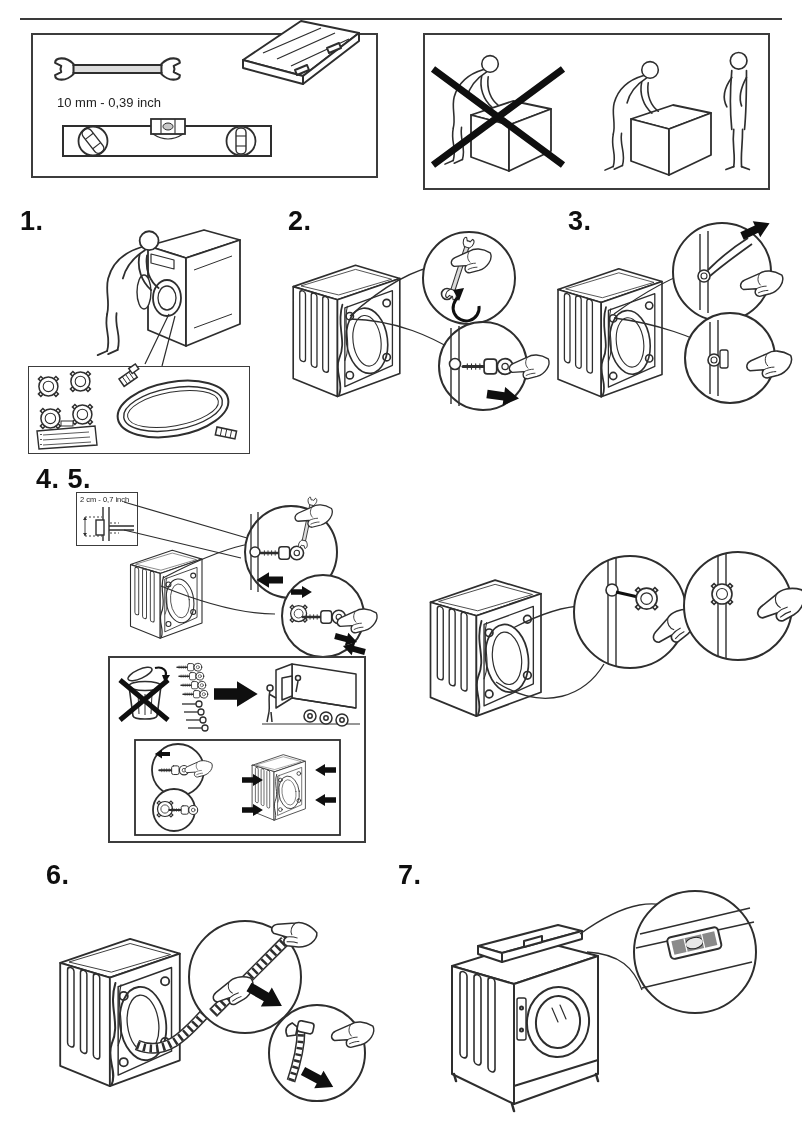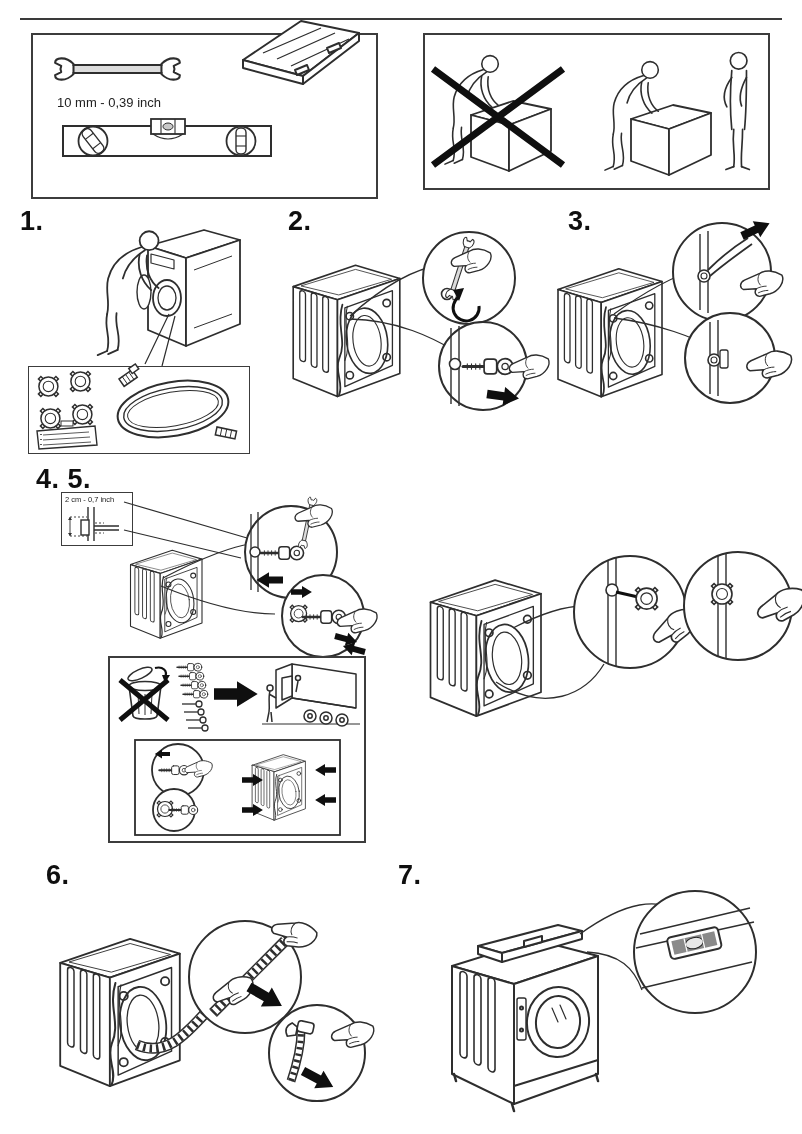--- a/index.html
+++ b/index.html
@@ -116,21 +116,21 @@
     <path d="M11,20 C9,42 9,60 11,80 M26,20 C26,42 26,60 24,80"></path>
     <path d="M13,80 C11,98 15,104 13,118 M22,80 C22,98 20,104 21,118"></path>
     <path d="M13,118 l-8,3 M21,118 l8,3"></path>
     <path d="M11,27 C3,38 1,48 6,57 M26,27 C20,38 18,48 21,56"></path>
   </g>
 </defs>
 </svg>
 
 <div class="rule" style="left:20px;top:18px;width:762px;"></div>
 
-<div class="panel" style="left:31px;top:33px;width:347px;height:166px;">
+<div class="panel" style="left:31px;top:33px;width:347px;height:145px;">
   <svg class="abs" style="left:18px;top:16px" width="135" height="36" viewBox="0 0 132 34">
     <use href="#wrench"></use>
   </svg>
   <div class="lbl" style="left:24px;top:60px;">10 mm - 0,39 inch</div>
   <svg class="abs" style="left:28px;top:82px" width="215" height="46">
     <g stroke="#2e2e2e" fill="#fff" stroke-width="2">
       <rect x="2" y="9" width="208" height="30"></rect>
       <circle cx="32" cy="24" r="14.5" fill="none" stroke-width="1.8"></circle>
       <g transform="rotate(-38 32 24)">
         <rect x="27" y="10" width="10" height="28" rx="4.5" fill="none" stroke-width="1.4"></rect>
@@ -265,21 +265,21 @@
     <circle cx="164" cy="142" r="3" fill="none" stroke="#2e2e2e" stroke-width="1.1"></circle>
     <rect x="170" y="132" width="8" height="18" rx="2" fill="#fff" stroke="#2e2e2e" stroke-width="1.3"></rect>
     <use href="#hand" transform="translate(192,132) scale(0.9)"></use>
   </g>
 </svg>
 
 <div class="rule" style="left:20px;top:458px;"></div>
 
 <div class="stepnum" style="left:20px;top:464px;margin-left:16px;">4. 5.</div>
 
-<div class="panel" style="left:61px;top:492px;width:72px;height:54px;border-width:1.5px;">
+<div class="panel" style="left:76px;top:492px;width:62px;height:54px;border-width:1.5px;">
   <div class="lbl-small" style="left:3px;top:2px;">2 cm - 0,7 inch</div>
   <svg class="abs" style="left:0;top:12px" width="59" height="39">
     <g stroke="#2e2e2e" fill="none" stroke-width="1.4">
       <path d="M26,2 L26,36 M32,2 L32,36"></path>
       <path d="M32,21 L57,21 M32,25 L57,25"></path>
       <rect x="19" y="15" width="8" height="15" fill="#fff"></rect>
       <path d="M8,12 L25,12 M8,31 L25,31" stroke-dasharray="2 2" stroke-width="0.9"></path>
       <path d="M8,12 L8,31" stroke-width="0.9"></path>
       <path d="M8,12 l-2,3 l4,0 z M8,31 l-2,-3 l4,0 z" fill="#2e2e2e" stroke="none"></path>
       <path d="M33,18 L42,18 M33,28 L42,28" stroke-dasharray="2 2" stroke-width="0.9"></path>

